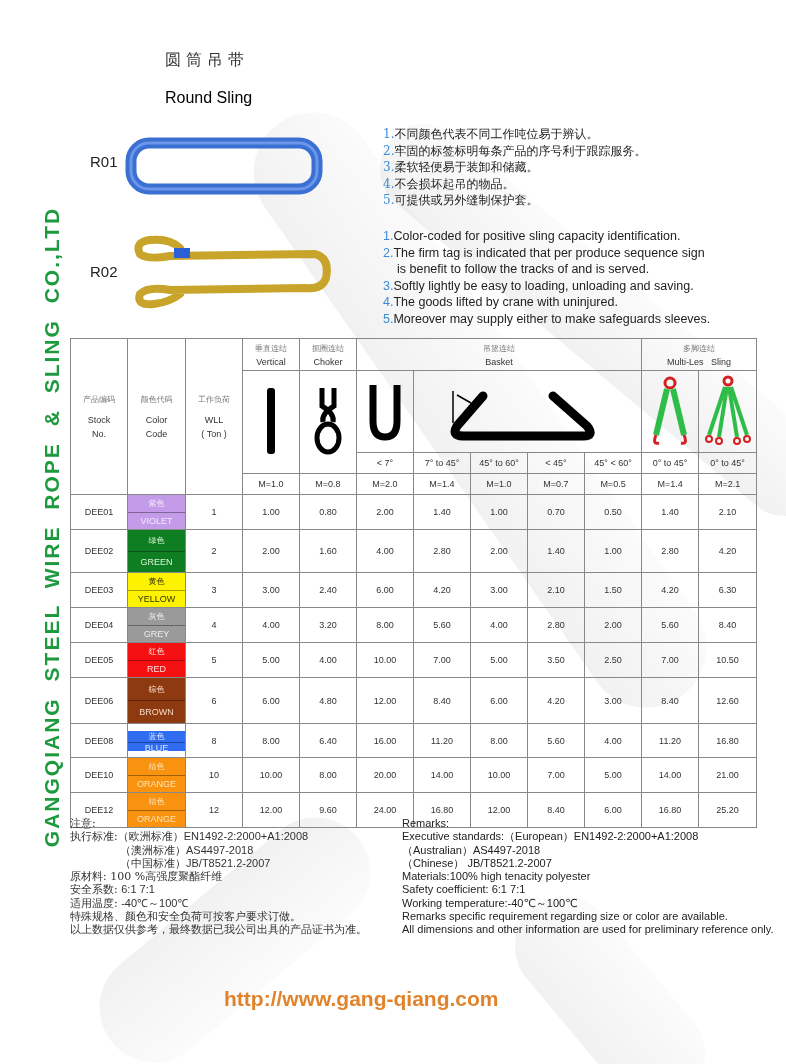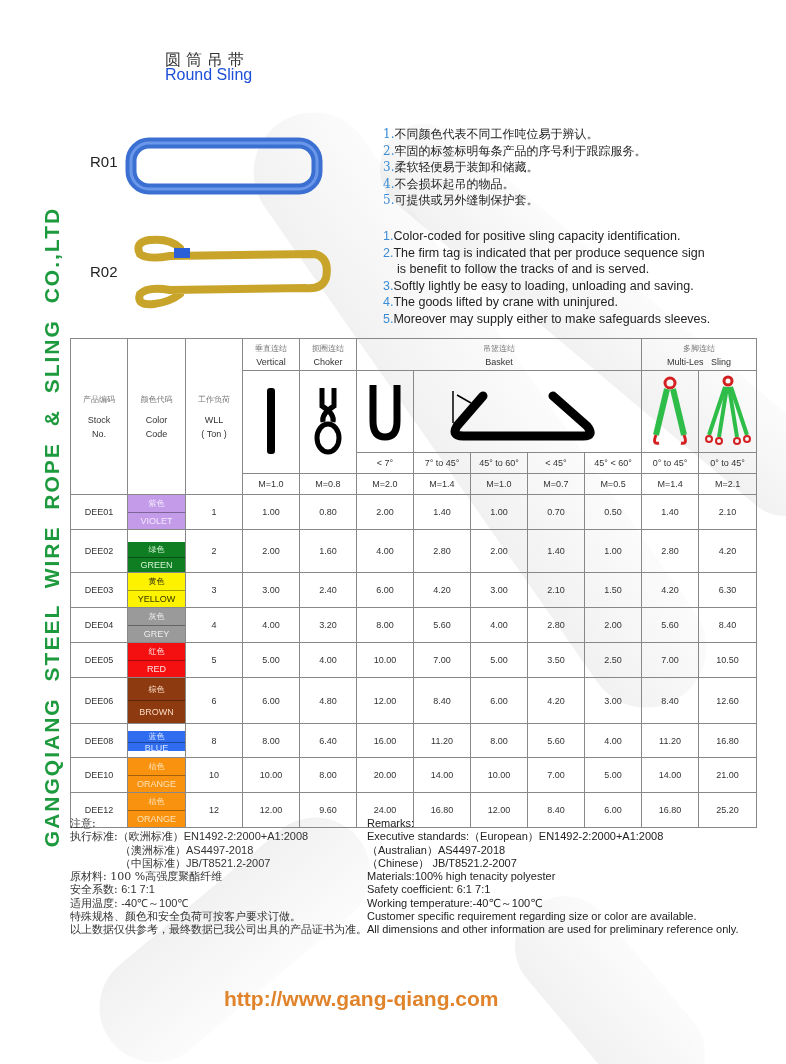--- a/index.html
+++ b/index.html
@@ -1,38 +1,38 @@
 <!DOCTYPE html>
 <html><head>
 <meta charset="utf-8">
 <style>
   html, body { margin:0; padding:0; }
   body { width:786px; height:1064px; position:relative; background:#ffffff; overflow:hidden;
          font-family:"Liberation Sans", "DejaVu Sans", sans-serif; color:#333; }
   .bg-rope { position:absolute; border-radius:60px; background:linear-gradient(90deg, rgba(200,200,200,0.25), rgba(230,230,230,0.15)); }
   .title-cn { position:absolute; left:165px; top:50px; font-family:"DejaVu Serif", serif; font-size:16px; letter-spacing:5px; color:#333; }
-  .title-en { position:absolute; left:165px; top:66px; font-size:16px; color:#1d4ed8; }
+  .title-en { position:absolute; left:165px; top:89px; font-size:16px; color:#000000; }
   .label { position:absolute; font-size:15px; color:#222; }
   .sling-img { position:absolute; }
   .vert { position:absolute; left:32px; top:262px; width:40px; height:530px; }
   .vert span { position:absolute; left:50%; top:50%; transform:translate(-50%,-50%) rotate(-90deg); white-space:nowrap;
                font-weight:bold; font-size:21px; color:#1e9a3e; letter-spacing:2px; word-spacing:8px; }
   .features { position:absolute; left:383px; font-size:12.5px; color:#222; line-height:16.5px; }
   .features .num { color:#3a8cd6; }
   .cn-feat { font-family:"DejaVu Serif", serif; font-size:12px; }
   table.spec { position:absolute; left:70px; top:338px; border-collapse:collapse; table-layout:fixed; width:686px; }
   table.spec td { border:1px solid #888; text-align:center; font-size:9px; color:#333; padding:0; }
   .hdr-cn { font-family:"DejaVu Serif", serif; font-size:8px; color:#777; }
   .hdr-en { font-size:9px; color:#333; }
   .swatch { display:flex; flex-direction:column; height:100%; }
   .swatch div { flex:1; display:flex; align-items:center; justify-content:center; font-size:9px; }
   .swatch .cn { font-family:"DejaVu Serif", serif; font-size:8px; border-bottom:1px solid rgba(0,0,0,0.35); }
   .notes-cn { position:absolute; left:70px; top:817px; font-family:"DejaVu Serif", serif; font-size:11px; line-height:13.3px; color:#333; }
   .notes-cn .val { font-family:"Liberation Sans", sans-serif; }
-  .notes-en { position:absolute; left:367px; top:817px; font-size:11px; line-height:13.3px; color:#222; width:380px; }
+  .notes-en { position:absolute; left:402px; top:817px; font-size:11px; line-height:13.3px; color:#222; width:380px; }
   .url { position:absolute; left:224px; top:987px; font-size:21px; font-weight:bold; color:#e0832a; }
 </style>
 </head>
 <body>
 
 <div class="bg-rope" style="left:420px;top:60px;width:120px;height:700px;transform:rotate(-35deg);"></div>
 <div class="bg-rope" style="left:560px;top:40px;width:90px;height:560px;transform:rotate(-50deg);"></div>
 <div class="bg-rope" style="left:180px;top:780px;width:110px;height:320px;transform:rotate(50deg);"></div>
 <div class="bg-rope" style="left:560px;top:880px;width:100px;height:240px;transform:rotate(-40deg);"></div>
 
@@ -205,21 +205,21 @@
         <td>1.40</td>
         <td>1.00</td>
         <td>0.70</td>
         <td>0.50</td>
         <td>1.40</td>
         <td>2.10</td>
       </tr>
       <tr style="height: 34px;">
         <td>DEE02</td>
         <td style="padding: 0px; border-left: 1px solid rgb(136, 136, 136);">
-          <div class="swatch" style="background:#0f7d22;color:#d8f5d8;height:30px;margin-top:12px;">
+          <div class="swatch" style="background:#0f7d22;color:#d8f5d8;height:42px;">
             <div class="cn">绿色</div>
             <div>GREEN</div>
           </div>
         </td>
         <td>2</td>
         <td>2.00</td>
         <td>1.60</td>
         <td>4.00</td>
         <td>2.80</td>
         <td>2.00</td>
@@ -376,17 +376,17 @@
   <div><span>以上数据仅供参考，最终数据已我公司出具的产品证书为准。</span></div>
 </div>
 <div class="notes-en">
   <div>Remarks:</div>
   <div>Executive standards:（European）EN1492-2:2000+A1:2008</div>
   <div>（Australian）AS4497-2018</div>
   <div>（Chinese）  JB/T8521.2-2007</div>
   <div>Materials:100% high tenacity polyester</div>
   <div>Safety coefficient: 6:1  7:1</div>
   <div>Working temperature:-40℃～100℃</div>
-  <div>Customer specific requirement regarding size or color are available.</div>
+  <div>Remarks specific requirement regarding size or color are available.</div>
   <div>All dimensions and other information are used for preliminary reference only.</div>
 </div>
 
 <a class="url">http://www.gang-qiang.com</a>
 
 </body></html>

